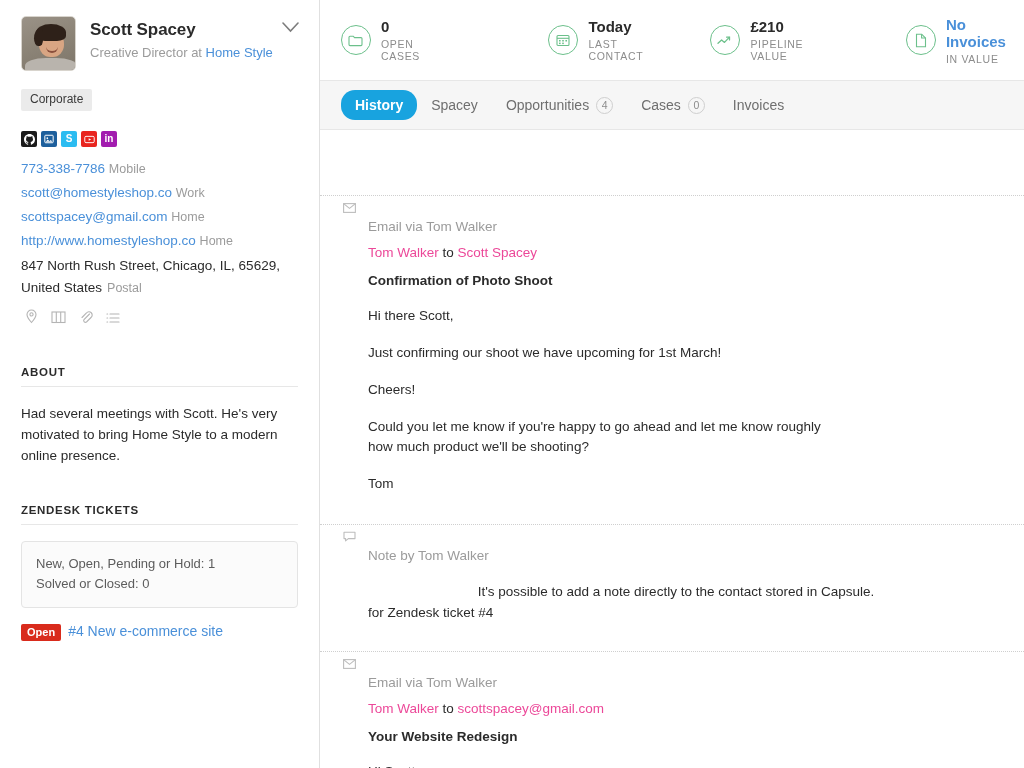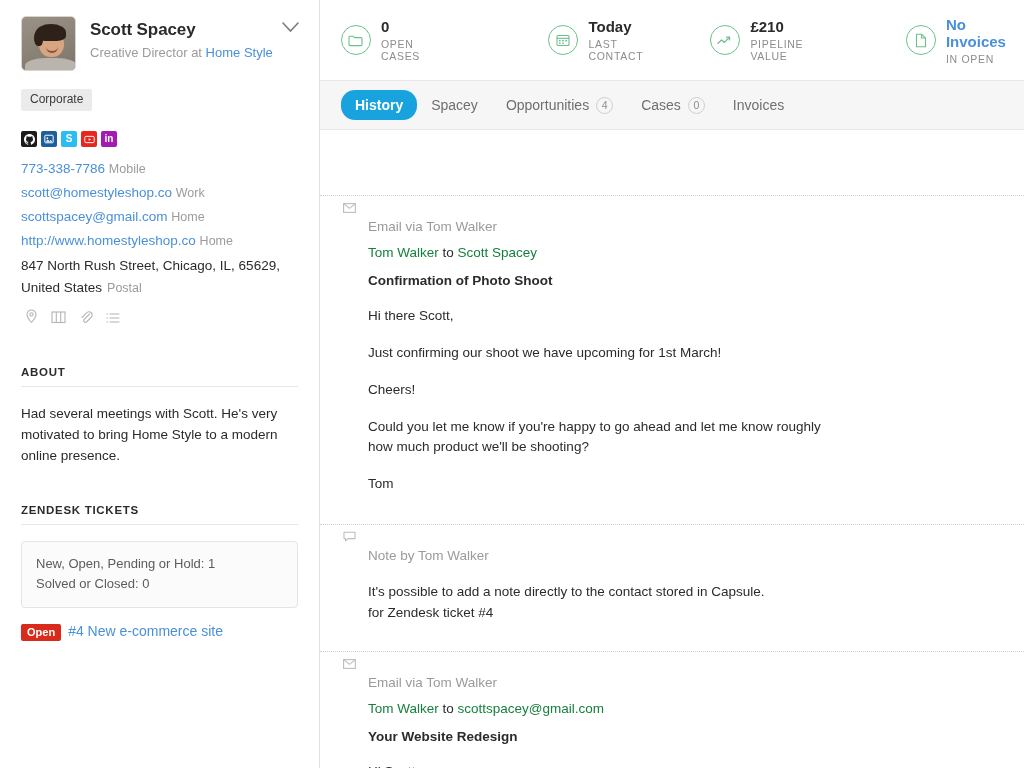--- a/index.html
+++ b/index.html
@@ -177,25 +177,25 @@
 
   .feed { padding: 0 0 0 0; }
   .entry { padding: 0 40px 0 48px; position: relative; }
   .entry-sep { border-top: 1px dotted #cfcfcf; margin: 0 0 0 0; }
   .entry-icon {
     position: absolute; left: 23px; top: 3px; color: #bdbdbd;
   }
   .entry-kind { font-size: 13.5px; color: #9b9b9b; line-height: 17px; }
   .entry-parties { font-size: 13.5px; color: #4a90d9; line-height: 17px; margin-top: 9px; }
   .entry-parties .to { color: #2b2b2b; }
-  .entry-parties a { color: #15803d; cursor: pointer; text-decoration: none; }
+  .entry-parties a { color: #ec4899; cursor: pointer; text-decoration: none; }
   .entry-subject { font-size: 13.5px; font-weight: bold; color: #2b2b2b; margin-top: 11px; line-height: 17px; }
   .entry-body p { font-size: 13.5px; color: #2b2b2b; line-height: 20px; margin-top: 17px; }
   .entry-note p { font-size: 13.5px; color: #2b2b2b; line-height: 21px; }
-  .entry-note p:first-child { margin-top: 17px; }
+  .entry-note p:first-child { margin-top: 17px; text-align: center; }
 </style>
 </head>
 <body>
 
 <div class="app">
 
   <aside class="sidebar">
 
     <div class="contact-head">
       <div class="avatar">
@@ -355,21 +355,21 @@
       <div class="sp-3"></div>
       <div class="stat">
         <span class="stat-ico">
           <svg width="12" height="15" viewBox="0 0 12 15">
               <path d="M1.5 1.2h5.2L10.5 5v8.8H1.5z" fill="none" stroke="#6cc08b" stroke-width="1.1"></path>
               <path d="M6.6 1.2V5h3.9" fill="none" stroke="#6cc08b" stroke-width="1.1"></path>
             </svg>
         </span>
         <span class="stat-txt">
           <span class="stat-val link" style="display:block">No Invoices</span>
-          <span class="stat-lbl" style="display:block">IN OPEN</span>
+          <span class="stat-lbl" style="display:block">IN VALUE</span>
         </span>
       </div>
     </div>
 
     <nav class="tabs">
       <div class="tab active">
           <span>History</span>
         </div>
       <div class="tab">
           <span>Spacey</span>

